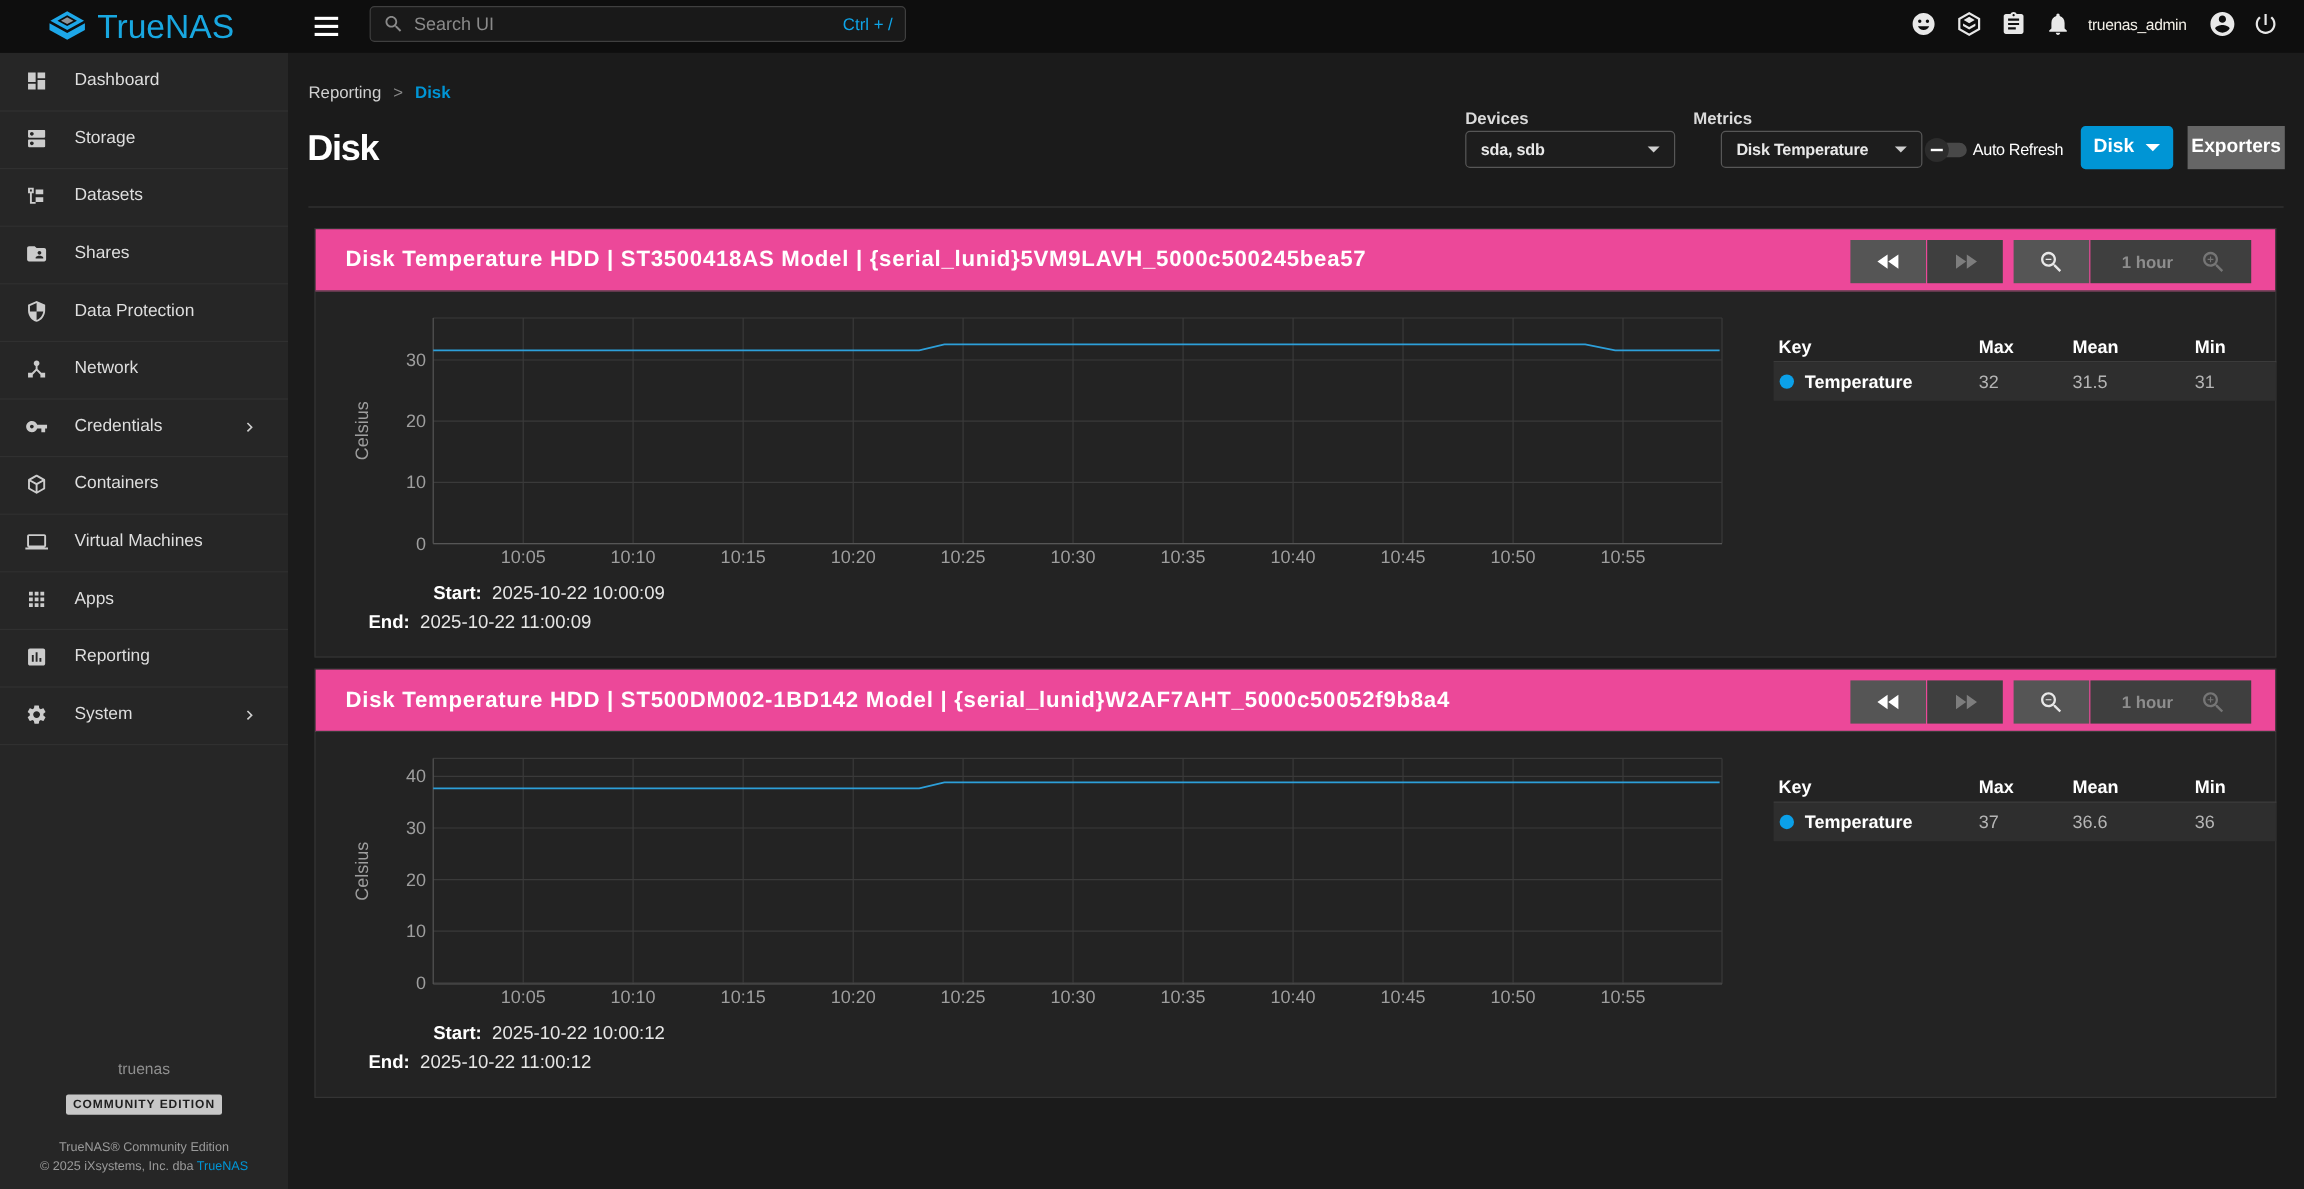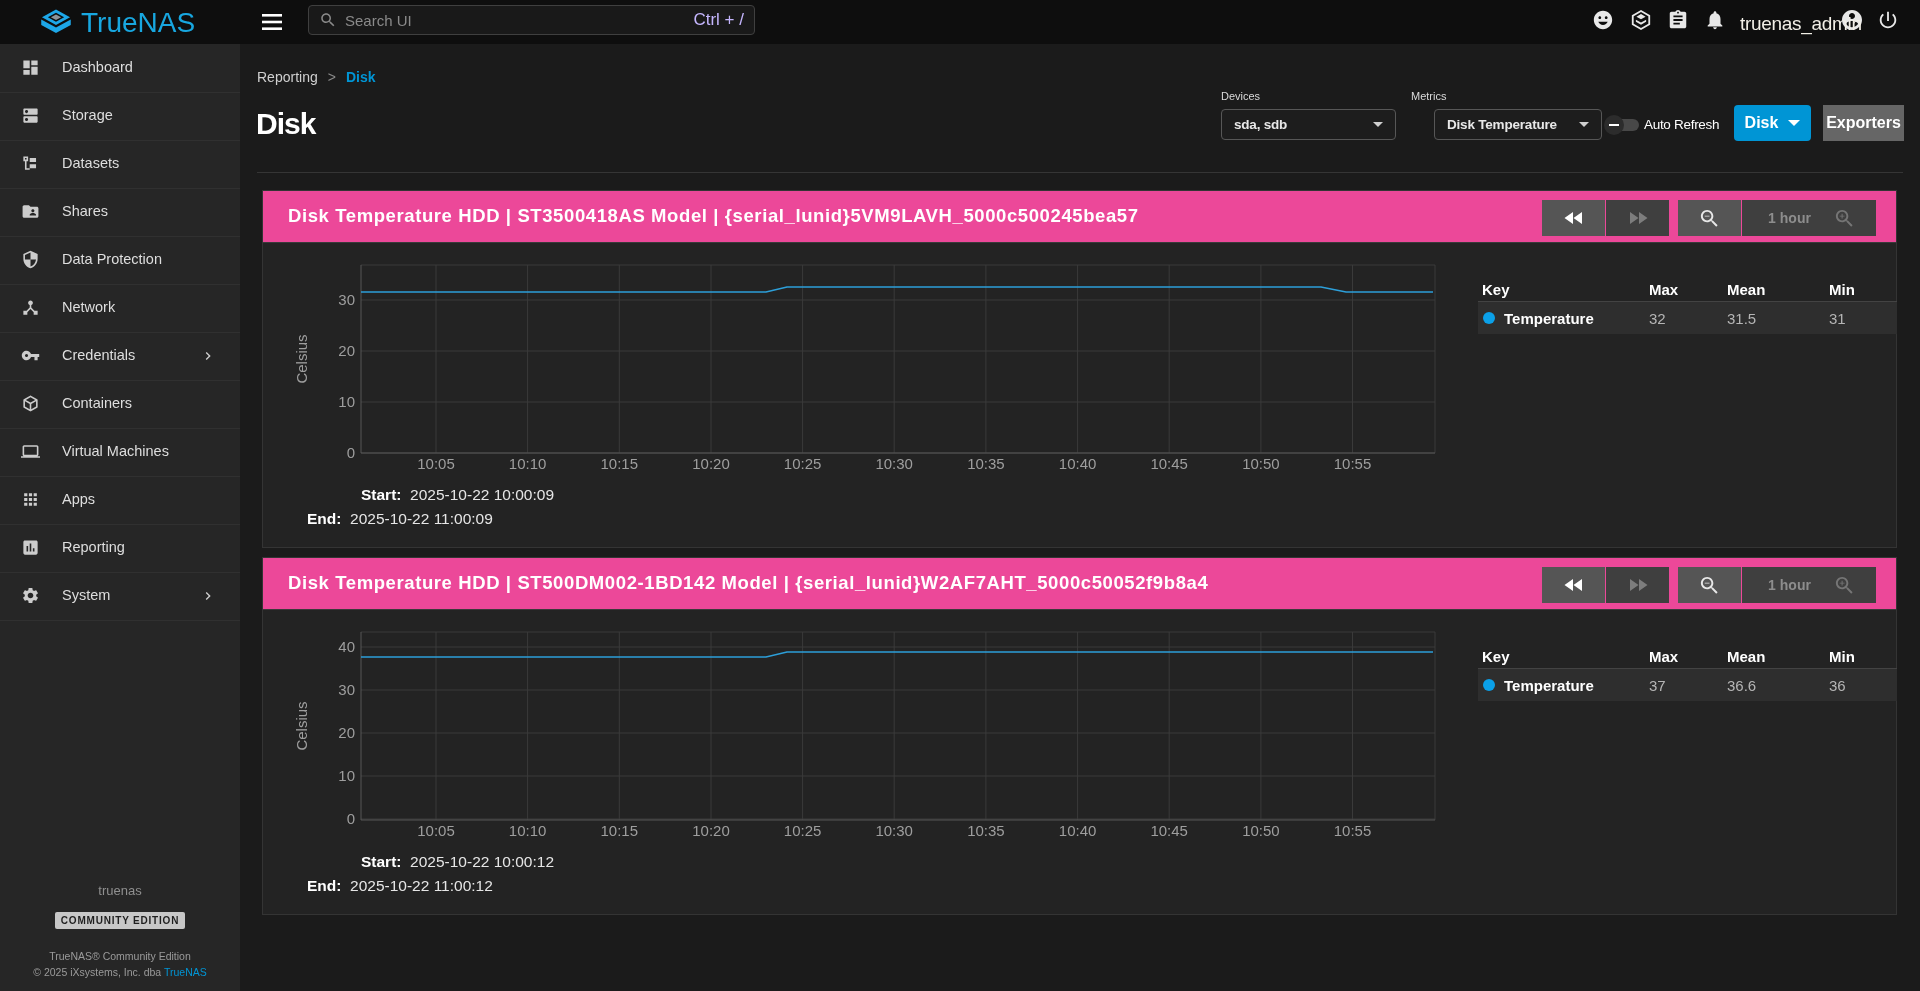--- a/index.html
+++ b/index.html
@@ -5,37 +5,37 @@
 html,body{width:1920px;height:991px;overflow:hidden;background:#1b1b1b;
  font-family:"Liberation Sans",sans-serif;-webkit-font-smoothing:antialiased}
 .topbar{position:absolute;left:0;top:0;width:1920px;height:44px;background:#0e0e0e;z-index:5}
 .logo{position:absolute;left:38px;top:7px;display:flex;align-items:center}
 .logotxt{font-size:28px;color:#18a7e0;letter-spacing:0px;margin-left:7px}
 .logotxt b{font-weight:400}
 .burger{position:absolute;left:262px;top:13px}
 .search{position:absolute;left:308px;top:5px;width:447px;height:30px;background:#191919;
  border:1px solid #3f3f3f;border-radius:4px;display:flex;align-items:center;padding:0 10px}
 .search .ph{color:#8a8a8a;font-size:15px;margin-left:8px;flex:1}
-.search .kbd{color:#c4b5fd;font-size:17px}
+.search .kbd{color:#0ea5e9;font-size:14px}
 .tbico{position:absolute;top:9px}
-.tbuser{position:absolute;top:13px;left:1740px;color:#f2efe7;font-size:19px;letter-spacing:-0.3px}
+.tbuser{position:absolute;top:13px;left:1740px;color:#f2efe7;font-size:13px;letter-spacing:-0.3px}
 .sidebar{position:absolute;left:0;top:44px;width:240px;height:947px;background:#262626}
 .mi{position:absolute;left:0;width:240px;height:48px}
 .mico{position:absolute;left:21px;top:14px}
 .milab{position:absolute;left:62px;top:15px;font-size:14.5px;color:#dedede}
 .chev{position:absolute;right:24px;top:16px}
 .sdiv{position:absolute;left:0;width:240px;height:1px;background:#303030}
 .sfoot{position:absolute;left:0;width:240px;text-align:center}
 .badge{display:inline-block;background:#c7c7c7;color:#1f1f1f;font-size:10px;font-weight:bold;
  letter-spacing:0.8px;padding:3px 6px;border-radius:2px}
 .crumbs{position:absolute;left:257px;top:69px;font-size:14px;color:#d0d0d0}
 .crumbs .sep{color:#8a8a8a;margin:0 10px}
 .crumbs .cur{color:#0095d5;font-weight:600}
 .h1{position:absolute;left:256px;top:107px;font-size:30px;font-weight:700;color:#fff;letter-spacing:-1px}
-.ctl-label{position:absolute;top:90px;font-size:11px;color:#dadada;font-weight:400}
+.ctl-label{position:absolute;top:90px;font-size:14px;color:#dadada;font-weight:700}
 .select{position:absolute;top:109px;height:31px;border:1px solid #575757;border-radius:4px;
  background:#1d1d1d;color:#e8e8e8;font-size:13.5px;font-weight:600;letter-spacing:-0.2px;display:flex;align-items:center;padding:0 12px}
 .select .sarr{margin-left:auto;width:0;height:0;border-left:5px solid transparent;
  border-right:5px solid transparent;border-top:5px solid #cfcfcf}
 .toggle-track{position:absolute;left:1606px;top:119px;width:33px;height:12px;background:#484848;border-radius:7px}
 .toggle-thumb{position:absolute;left:1604px;top:115px;width:20px;height:20px;border-radius:50%;
  background:#2c2c2c;display:flex;align-items:center;justify-content:center}
 .toggle-thumb span{display:block;width:10px;height:2.4px;background:#fff}
 .ar-label{position:absolute;left:1644px;top:117px;font-size:13.5px;letter-spacing:-0.3px;color:#fff}
 .btn-disk{position:absolute;left:1734px;top:105px;width:77px;height:36px;background:#0095d5;

